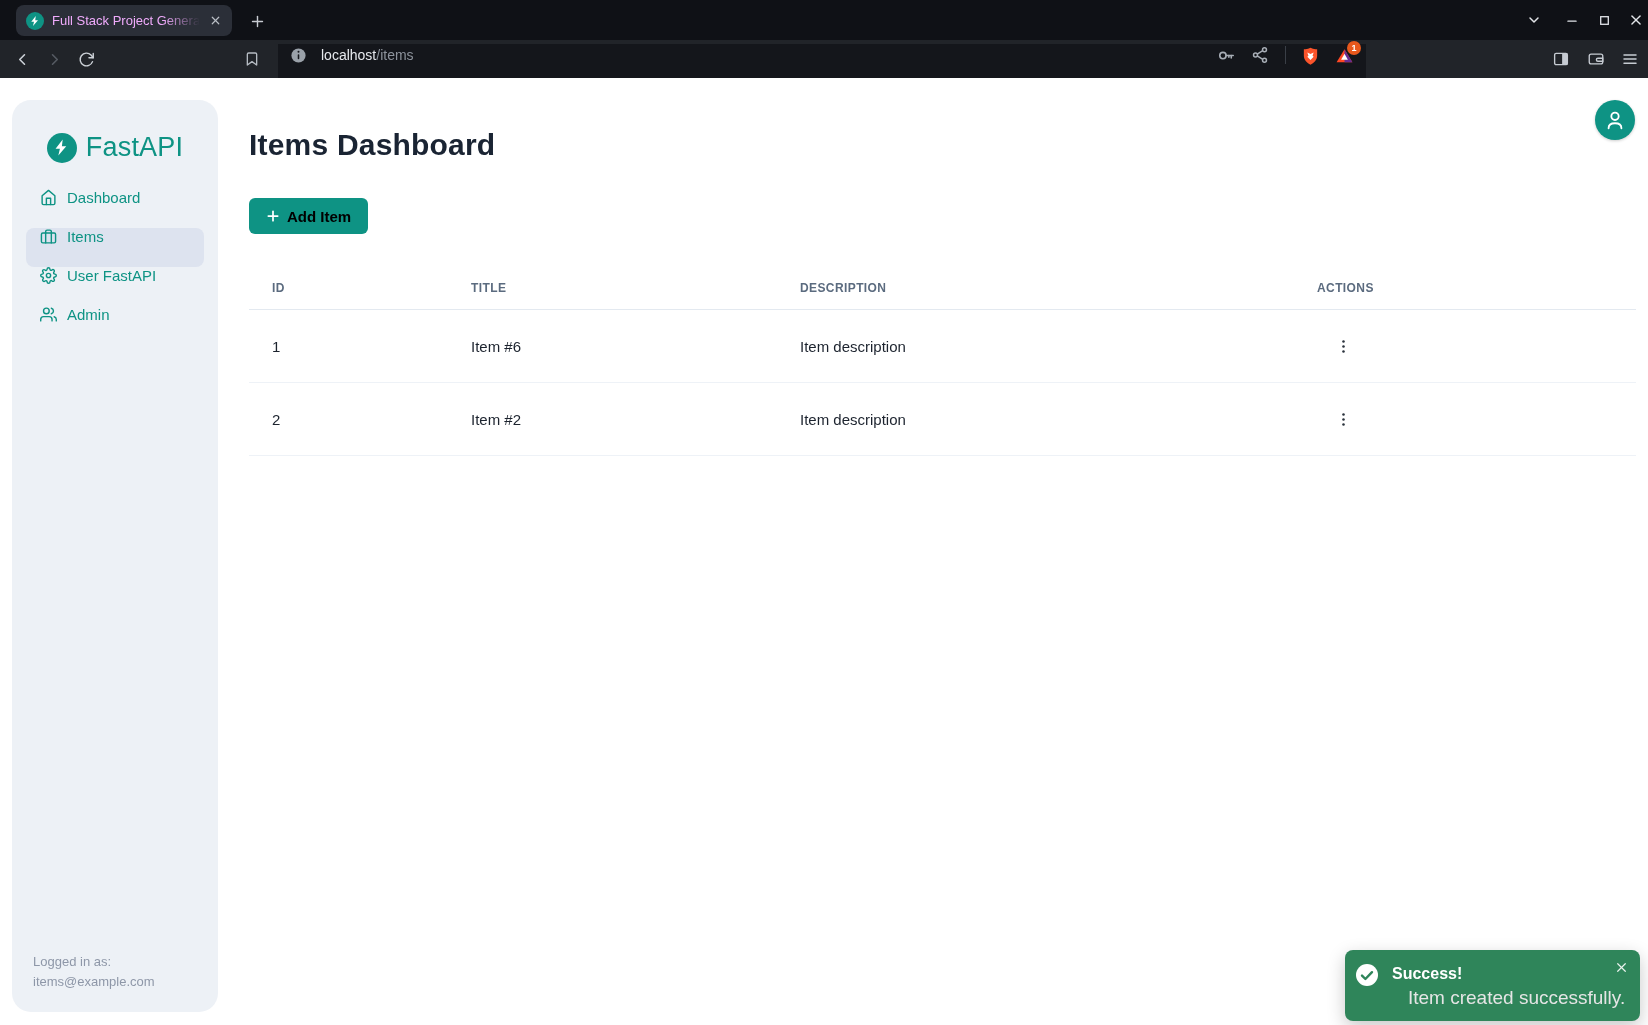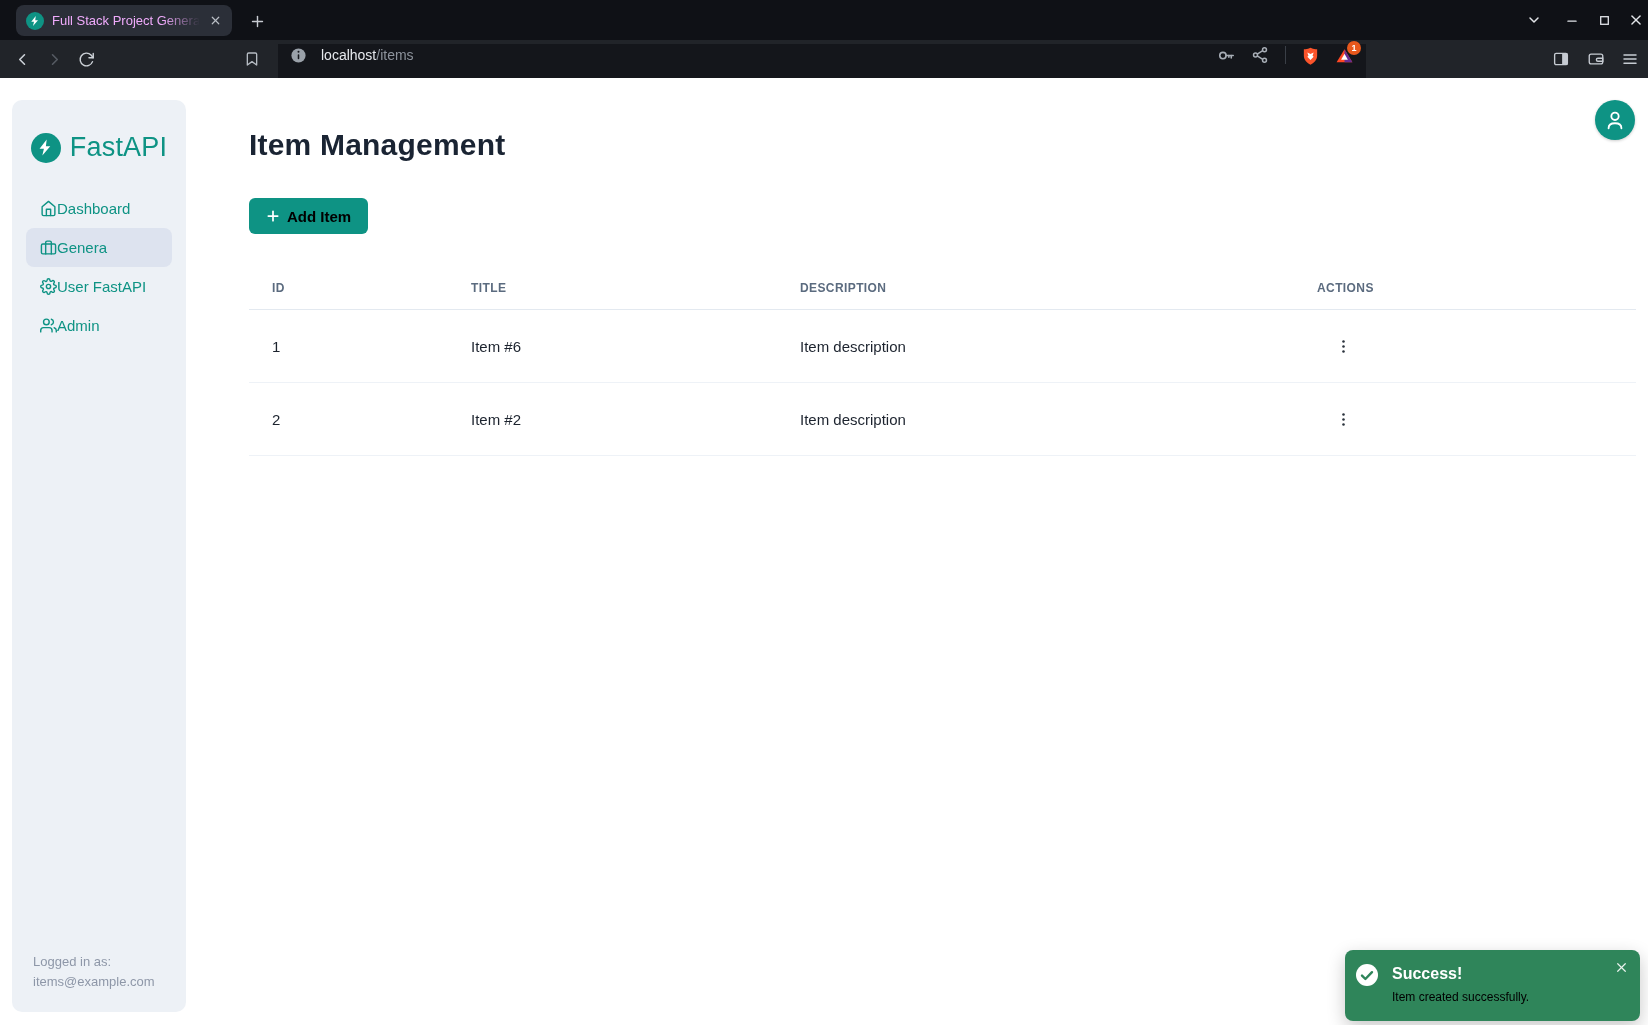--- a/index.html
+++ b/index.html
@@ -41,29 +41,29 @@
   .bat-badge { position:absolute; top:-5px; right:-7px; min-width:14px; height:14px; border-radius:7px;
                background:#e8581c; color:#fff; font-size:9px; font-weight:bold; display:flex;
                align-items:center; justify-content:center; padding:0 3px; }
   .tb-right { position:absolute; top:7px; width:24px; height:24px; display:flex; align-items:center;
               justify-content:center; color:#c6cbd2; }
   .tbr-panel { left:1549px; } .tbr-wallet { left:1584px; } .tbr-menu { left:1618px; }
 
   
   .page { position:absolute; top:78px; left:0; width:1648px; height:947px; background:#fff; }
 
-  .sidebar { position:absolute; left:12px; top:22px; width:174px; height:912px; background:#edf1f6;
-             border-radius:10px; }
+  .sidebar { position:absolute; left:12px; top:22px; width:206px; height:912px; background:#edf1f6;
+             border-radius:19px; }
   .logo { display:flex; align-items:center; justify-content:center; gap:9px; margin-top:32px; }
   .logo-circle { width:30px; height:30px; border-radius:50%; background:var(--teal); display:flex;
                  align-items:center; justify-content:center; }
   .logo-circle svg { width:19px; height:19px; }
   .logo-text { font-size:27px; font-weight:500; color:var(--teal); letter-spacing:0.2px; }
   .nav { margin-top:26px; }
-  .nav-item { display:flex; align-items:center; height:39px; margin:0 14px;
+  .nav-item { display:flex; gap:10px; height:39px; margin:0 14px;
               padding:0 14px; border-radius:8px; color:var(--teal); cursor:pointer; }
   .nav-item.active { background:#dde3ef; }
   .nav-ic { width:17px; height:17px; display:flex; flex:none; }
   .nav-ic svg { width:17px; height:17px; }
   .nav-label { font-size:15px; }
   .side-footer { position:absolute; left:21px; bottom:20px; font-size:13px; line-height:20px;
                  color:#8e97a8; }
 
   .avatar-btn { position:absolute; left:1595px; top:22px; width:40px; height:40px; border-radius:50%;
                 background:var(--teal); display:flex; align-items:center; justify-content:center;
@@ -85,21 +85,21 @@
   .c-id { padding-left:23px; }
   .kebab { width:28px; height:28px; margin-left:12px; border:none; background:transparent;
            display:flex; align-items:center; justify-content:center; color:#2a323c; cursor:pointer; }
   .kebab svg { width:17px; height:17px; }
 
   .toast { position:absolute; left:1345px; top:872px; width:295px; height:71px; background:#2f855a;
            border-radius:8px; box-shadow:0 6px 18px rgba(0,0,0,.22); display:flex; padding:13px 14px 0 10px; }
   .toast-check { width:24px; height:24px; flex:none; }
   .toast-texts { margin-left:13px; }
   .toast-title { color:#fff; font-size:16px; font-weight:700; line-height:22px; }
-  .toast-msg { color:#000000; font-size:12px; line-height:25px; }
+  .toast-msg { color:#e5e5e5; font-size:19px; line-height:25px;margin-left:16px; }
   .toast-close { position:absolute; top:9px; right:11px; width:16px; height:16px; color:#eaf3ee;
                  display:flex; align-items:center; justify-content:center; cursor:pointer; }
 
   :root, .screen { --teal:#0e9384; }
   svg { display:block; }
 </style>
 </head>
 <body>
 
 <div class="screen">
@@ -259,21 +259,21 @@
           </span>
           <span class="nav-label">Dashboard</span>
         </div>
         <div class="nav-item active">
           <span class="nav-ic">
             <svg viewBox="0 0 24 24" fill="none" stroke="currentColor" stroke-width="2" stroke-linecap="round" stroke-linejoin="round">
                 <rect x="2" y="7" width="20" height="14" rx="2"></rect>
                 <path d="M16 21V5a2 2 0 0 0-2-2h-4a2 2 0 0 0-2 2v16"></path>
               </svg>
           </span>
-          <span class="nav-label">Genera</span>
+          <span class="nav-label">Items</span>
         </div>
         <div class="nav-item">
           <span class="nav-ic">
             <svg viewBox="0 0 24 24" fill="none" stroke="currentColor" stroke-width="2" stroke-linecap="round" stroke-linejoin="round">
                 <circle cx="12" cy="12" r="3"></circle>
                 <path d="M19.4 15a1.65 1.65 0 0 0 .33 1.82l.06.06a2 2 0 0 1 0 2.83 2 2 0 0 1-2.83 0l-.06-.06a1.65 1.65 0 0 0-1.82-.33 1.65 1.65 0 0 0-1 1.51V21a2 2 0 0 1-2 2 2 2 0 0 1-2-2v-.09A1.65 1.65 0 0 0 9 19.4a1.65 1.65 0 0 0-1.82.33l-.06.06a2 2 0 0 1-2.83 0 2 2 0 0 1 0-2.83l.06-.06a1.65 1.65 0 0 0 .33-1.82 1.65 1.65 0 0 0-1.51-1H3a2 2 0 0 1-2-2 2 2 0 0 1 2-2h.09A1.65 1.65 0 0 0 4.6 9a1.65 1.65 0 0 0-.33-1.82l-.06-.06a2 2 0 0 1 0-2.83 2 2 0 0 1 2.83 0l.06.06a1.65 1.65 0 0 0 1.82.33H9a1.65 1.65 0 0 0 1-1.51V3a2 2 0 0 1 2-2 2 2 0 0 1 2 2v.09a1.65 1.65 0 0 0 1 1.51 1.65 1.65 0 0 0 1.82-.33l.06-.06a2 2 0 0 1 2.83 0 2 2 0 0 1 0 2.83l-.06.06a1.65 1.65 0 0 0-.33 1.82V9a1.65 1.65 0 0 0 1.51 1H21a2 2 0 0 1 2 2 2 2 0 0 1-2 2h-.09a1.65 1.65 0 0 0-1.51 1z"></path>
               </svg>
           </span>
           <span class="nav-label">User FastAPI</span>
         </div>
@@ -296,21 +296,21 @@
       </div>
     </aside>
 
     <div class="avatar-btn">
       <svg viewBox="0 0 24 24" fill="none" stroke="#fff" stroke-width="2" stroke-linecap="round" stroke-linejoin="round">
           <circle cx="12" cy="8" r="4"></circle>
           <path d="M5 21c0-3.5 3-5.5 7-5.5s7 2 7 5.5"></path>
         </svg>
     </div>
 
-    <h1 class="page-title">Item Management</h1>
+    <h1 class="page-title">Items Dashboard</h1>
 
     <button class="add-btn">
       <svg viewBox="0 0 24 24" stroke="#fff" stroke-width="3" stroke-linecap="round">
           <line x1="12" y1="4" x2="12" y2="20"></line>
           <line x1="4" y1="12" x2="20" y2="12"></line>
         </svg>
       <span>Add Item</span>
     </button>
 
     <div class="items-table">

